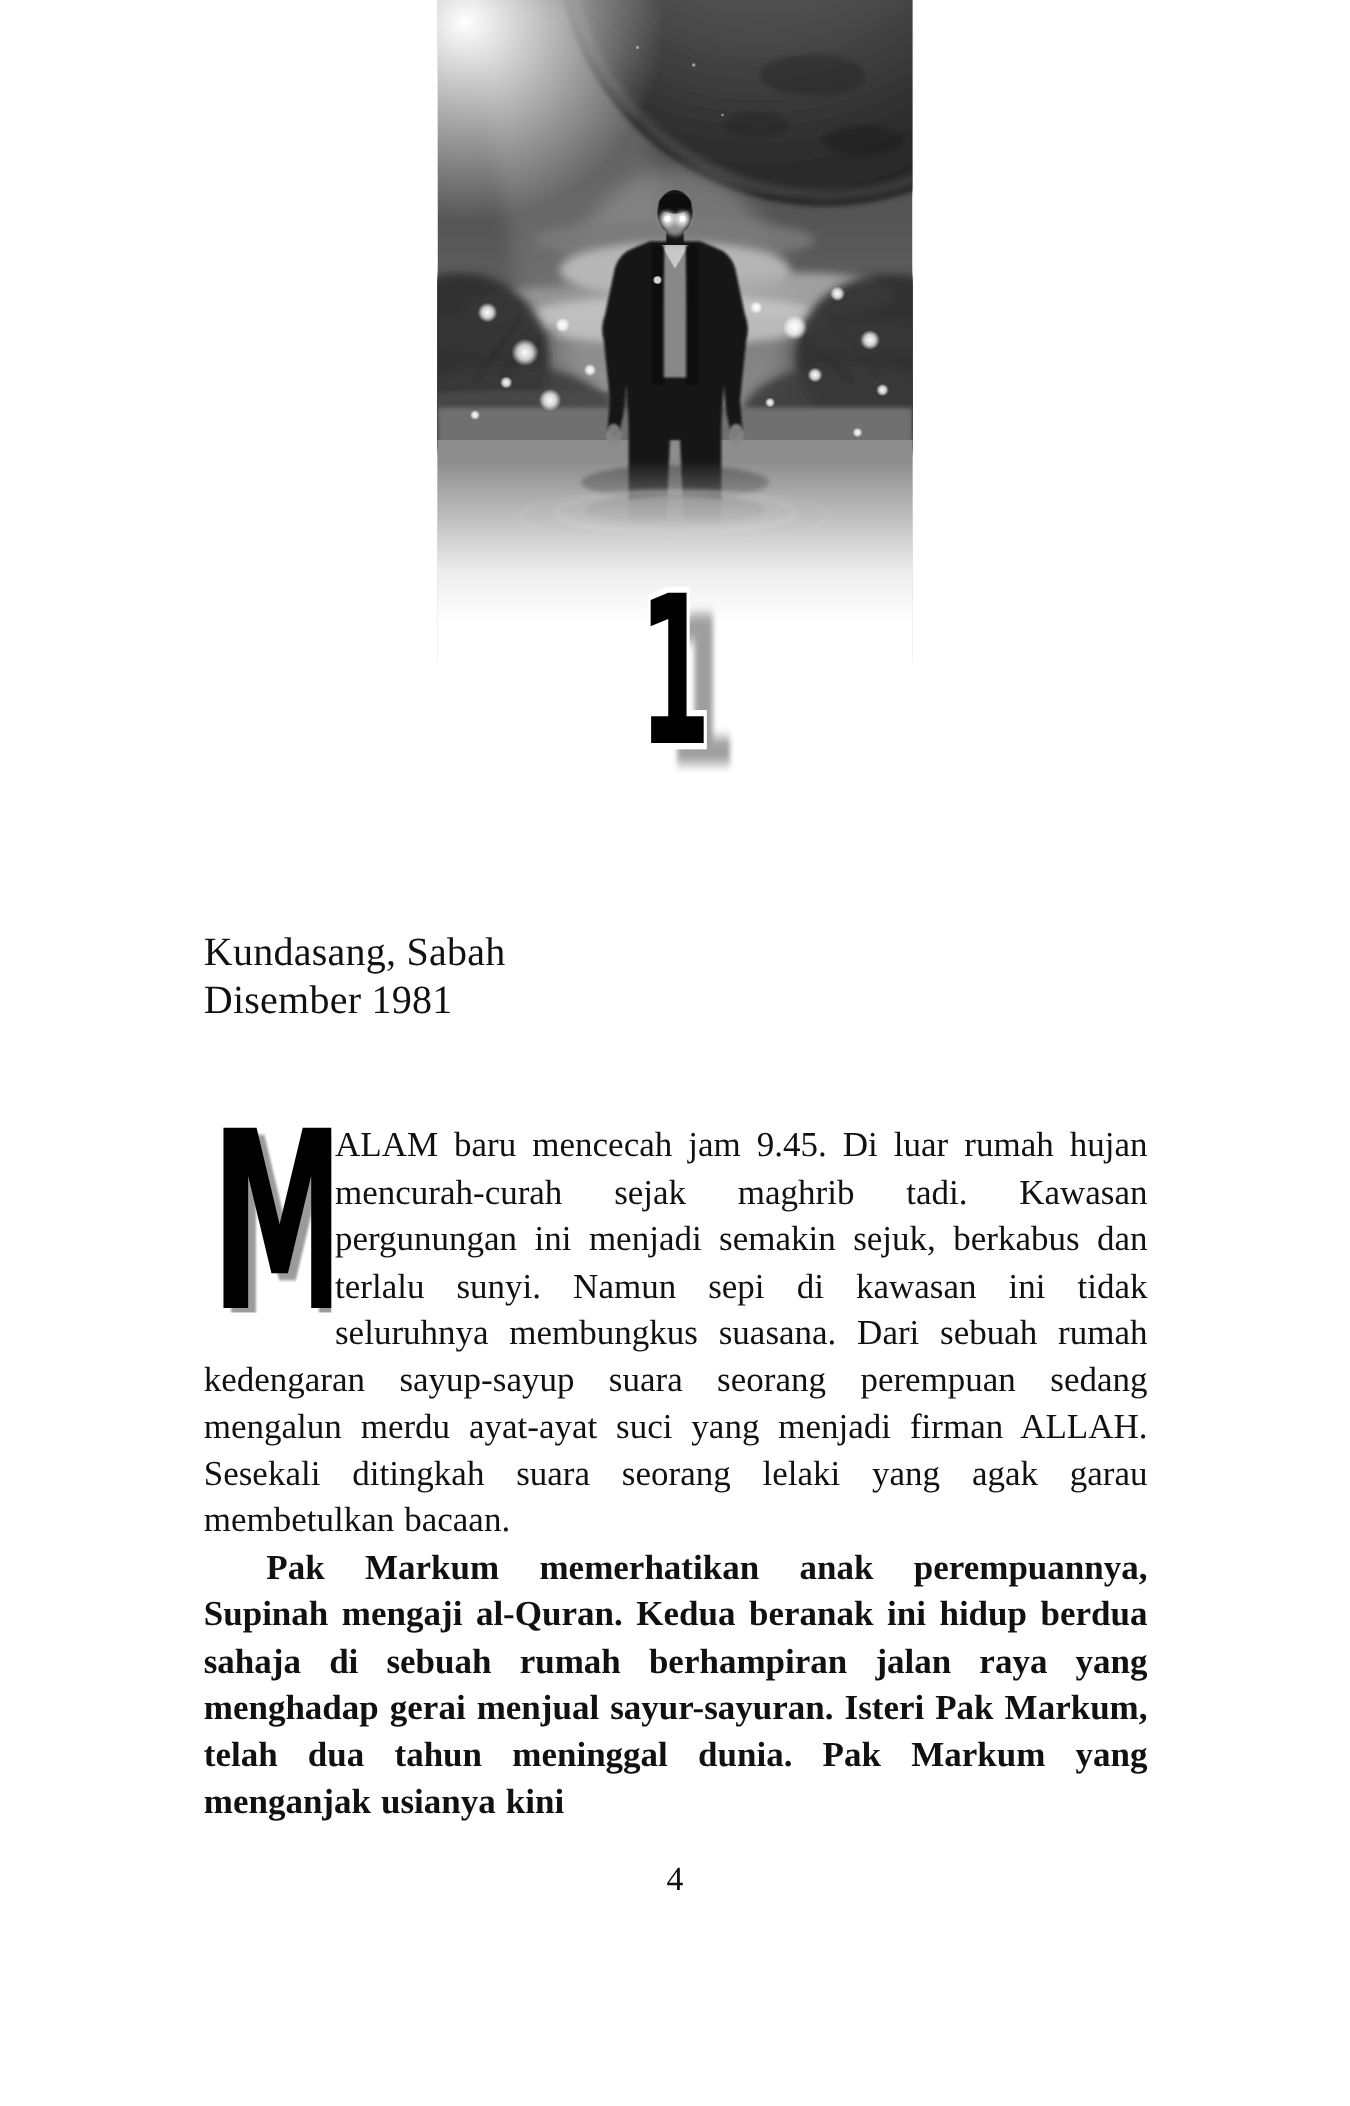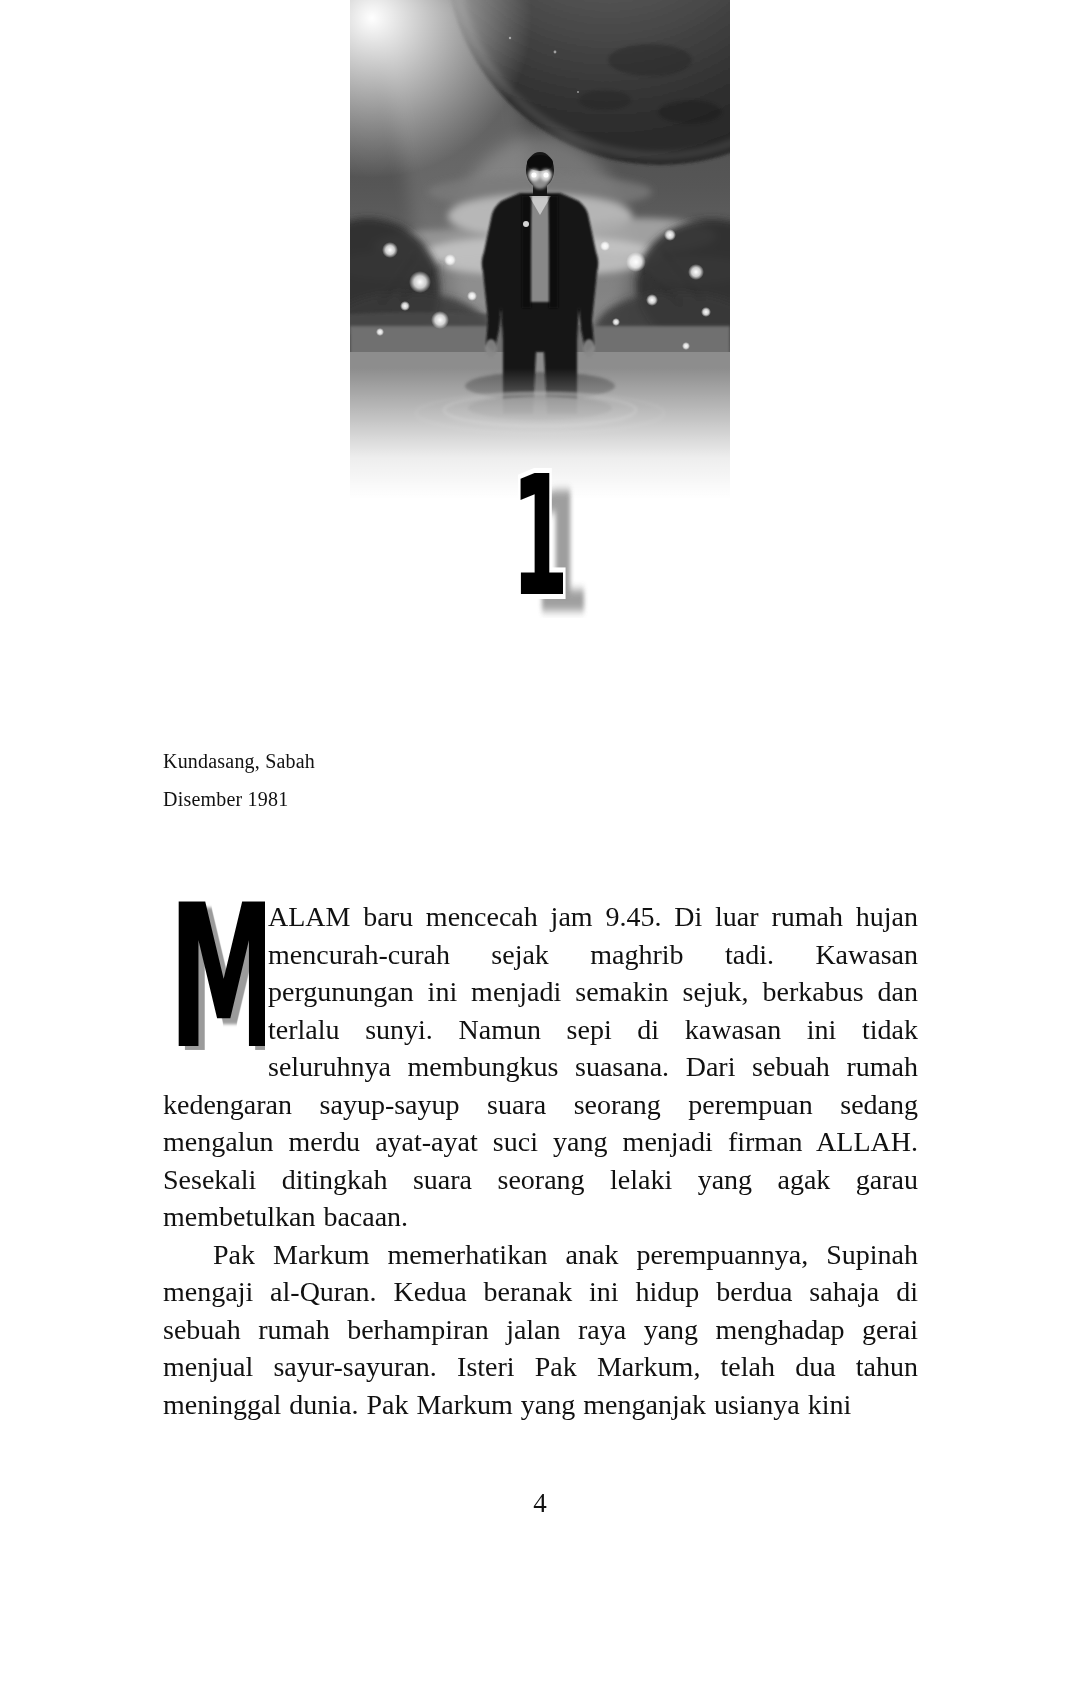--- a/index.html
+++ b/index.html
@@ -12,32 +12,32 @@
     overflow:hidden;
   }
   .illustration{
     position:absolute;left:350px;top:0;width:380px;height:530px;
   }
   .chapter-number-wrap{
     position:absolute;left:492px;top:468px;width:110px;height:150px;
   }
   .heading{
     position:absolute;left:163px;top:742px;
-    font-size:20px;line-height:38px;letter-spacing:.2px;
+    font-size:32px;line-height:38px;letter-spacing:.2px;
   }
   .body-text{
     position:absolute;left:163px;top:898px;width:755px;
     font-size:28px;line-height:37.5px;
     text-align:justify;text-justify:inter-word;
     word-spacing:1px;
   }
   .dropcap-float{
     float:left;width:102px;height:150px;margin:2px 3px 0 0;
   }
-  .para2{margin:0;text-indent:50px;}
+  .para2{margin:0;text-indent:50px;font-weight:bold;}
   .para1{margin:0;}
   .page-num{
     position:absolute;left:0;top:1488px;width:100%;
     text-align:center;font-size:27px;line-height:30px;
   }
 </style>
 </head>
 <body>
 
 <div class="page">

